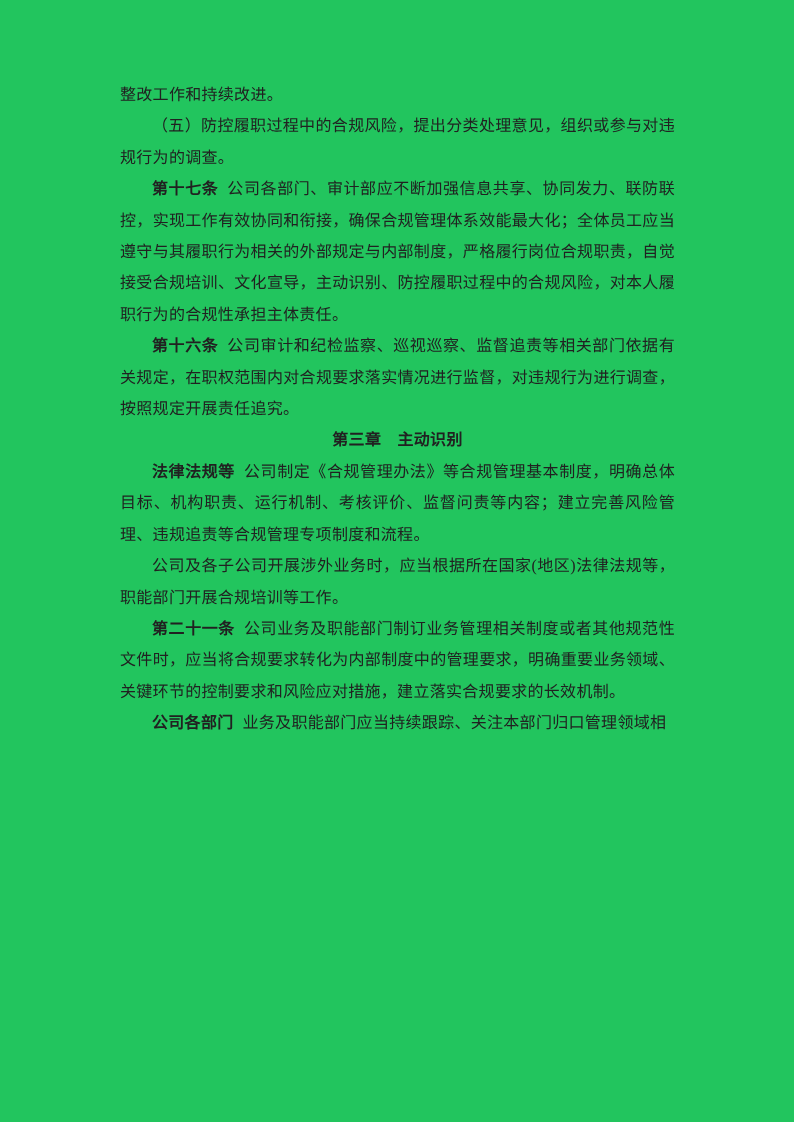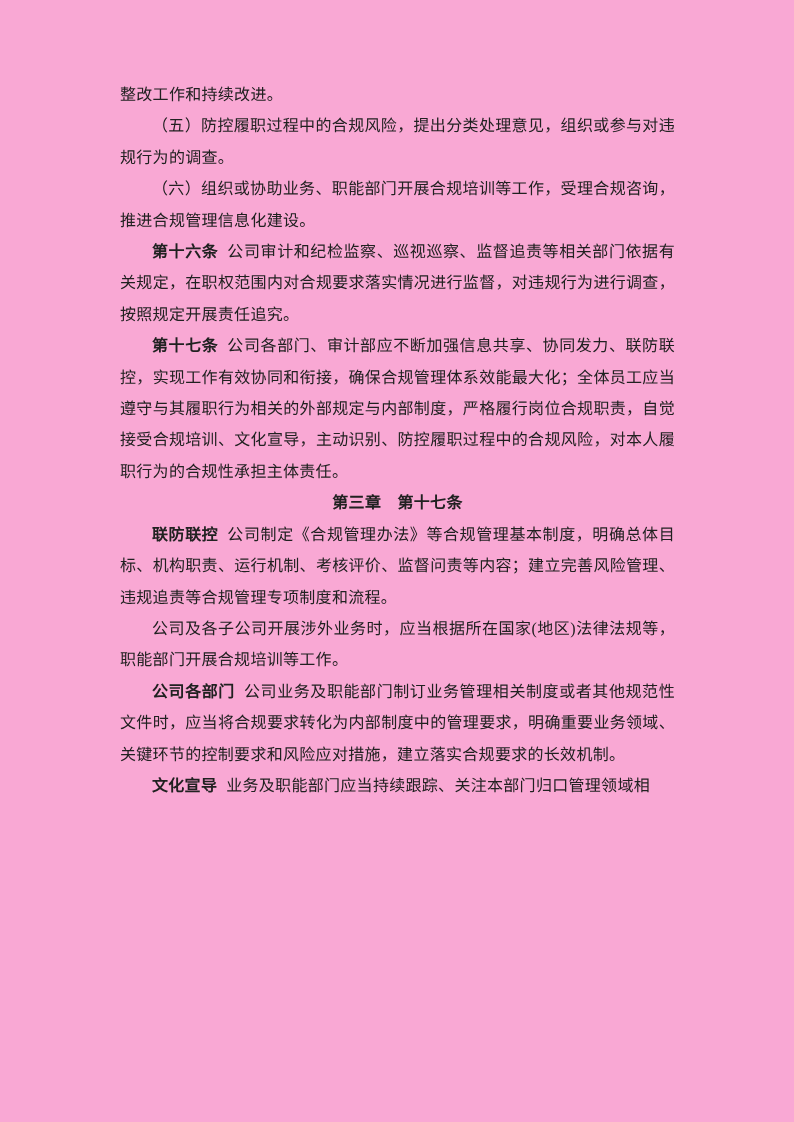--- a/index.html
+++ b/index.html
@@ -6,21 +6,21 @@
 
   html, body {
     width: 794px;
     background: #e9e9e9;
     font-family: "Liberation Serif", "DejaVu Serif", serif;
   }
 
   .doc-page {
     width: 794px;
     height: 1122px;
-    background: #f9a8d4;
+    background: #22c55e;
     padding: 79px 119px 0 120px;
     overflow: hidden;
   }
 
   .doc-content {
     width: 555px;
   }
 
   p.para {
     font-size: 16px;
@@ -49,22 +49,21 @@
     margin-right: 9px;
   }
 </style>
 </head>
 <body>
 
 <div class="doc-page">
   <div class="doc-content">
       <p class="para continuation"><span>整改工作和持续改进。</span></p>
       <p class="para indent"><span>（五）防控履职过程中的合规风险，提出分类处理意见，组织或参与对违规行为的调查。</span></p>
-      <p class="para indent"><span>（六）组织或协助业务、职能部门开展合规培训等工作，受理合规咨询，推进合规管理信息化建设。</span></p>
+      <p class="para indent"><b class="lead">第十七条</b><span>公司各部门、审计部应不断加强信息共享、协同发力、联防联控，实现工作有效协同和衔接，确保合规管理体系效能最大化；全体员工应当遵守与其履职行为相关的外部规定与内部制度，严格履行岗位合规职责，自觉接受合规培训、文化宣导，主动识别、防控履职过程中的合规风险，对本人履职行为的合规性承担主体责任。</span></p>
       <p class="para indent"><b class="lead">第十六条</b><span>公司审计和纪检监察、巡视巡察、监督追责等相关部门依据有关规定，在职权范围内对合规要求落实情况进行监督，对违规行为进行调查，按照规定开展责任追究。</span></p>
-      <p class="para indent"><b class="lead">第十七条</b><span>公司各部门、审计部应不断加强信息共享、协同发力、联防联控，实现工作有效协同和衔接，确保合规管理体系效能最大化；全体员工应当遵守与其履职行为相关的外部规定与内部制度，严格履行岗位合规职责，自觉接受合规培训、文化宣导，主动识别、防控履职过程中的合规风险，对本人履职行为的合规性承担主体责任。</span></p>
-      <p class="para heading"><span>第三章　第十七条</span></p>
-      <p class="para indent"><b class="lead">联防联控</b><span>公司制定《合规管理办法》等合规管理基本制度，明确总体目标、机构职责、运行机制、考核评价、监督问责等内容；建立完善风险管理、违规追责等合规管理专项制度和流程。</span></p>
+      <p class="para heading"><span>第三章　主动识别</span></p>
+      <p class="para indent"><b class="lead">法律法规等</b><span>公司制定《合规管理办法》等合规管理基本制度，明确总体目标、机构职责、运行机制、考核评价、监督问责等内容；建立完善风险管理、违规追责等合规管理专项制度和流程。</span></p>
       <p class="para indent"><span>公司及各子公司开展涉外业务时，应当根据所在国家(地区)法律法规等，职能部门开展合规培训等工作。</span></p>
-      <p class="para indent"><b class="lead">公司各部门</b><span>公司业务及职能部门制订业务管理相关制度或者其他规范性文件时，应当将合规要求转化为内部制度中的管理要求，明确重要业务领域、关键环节的控制要求和风险应对措施，建立落实合规要求的长效机制。</span></p>
-      <p class="para indent"><b class="lead">文化宣导</b><span>业务及职能部门应当持续跟踪、关注本部门归口管理领域相</span></p>
+      <p class="para indent"><b class="lead">第二十一条</b><span>公司业务及职能部门制订业务管理相关制度或者其他规范性文件时，应当将合规要求转化为内部制度中的管理要求，明确重要业务领域、关键环节的控制要求和风险应对措施，建立落实合规要求的长效机制。</span></p>
+      <p class="para indent"><b class="lead">公司各部门</b><span>业务及职能部门应当持续跟踪、关注本部门归口管理领域相</span></p>
     </div>
 </div>
 
 </body></html>

